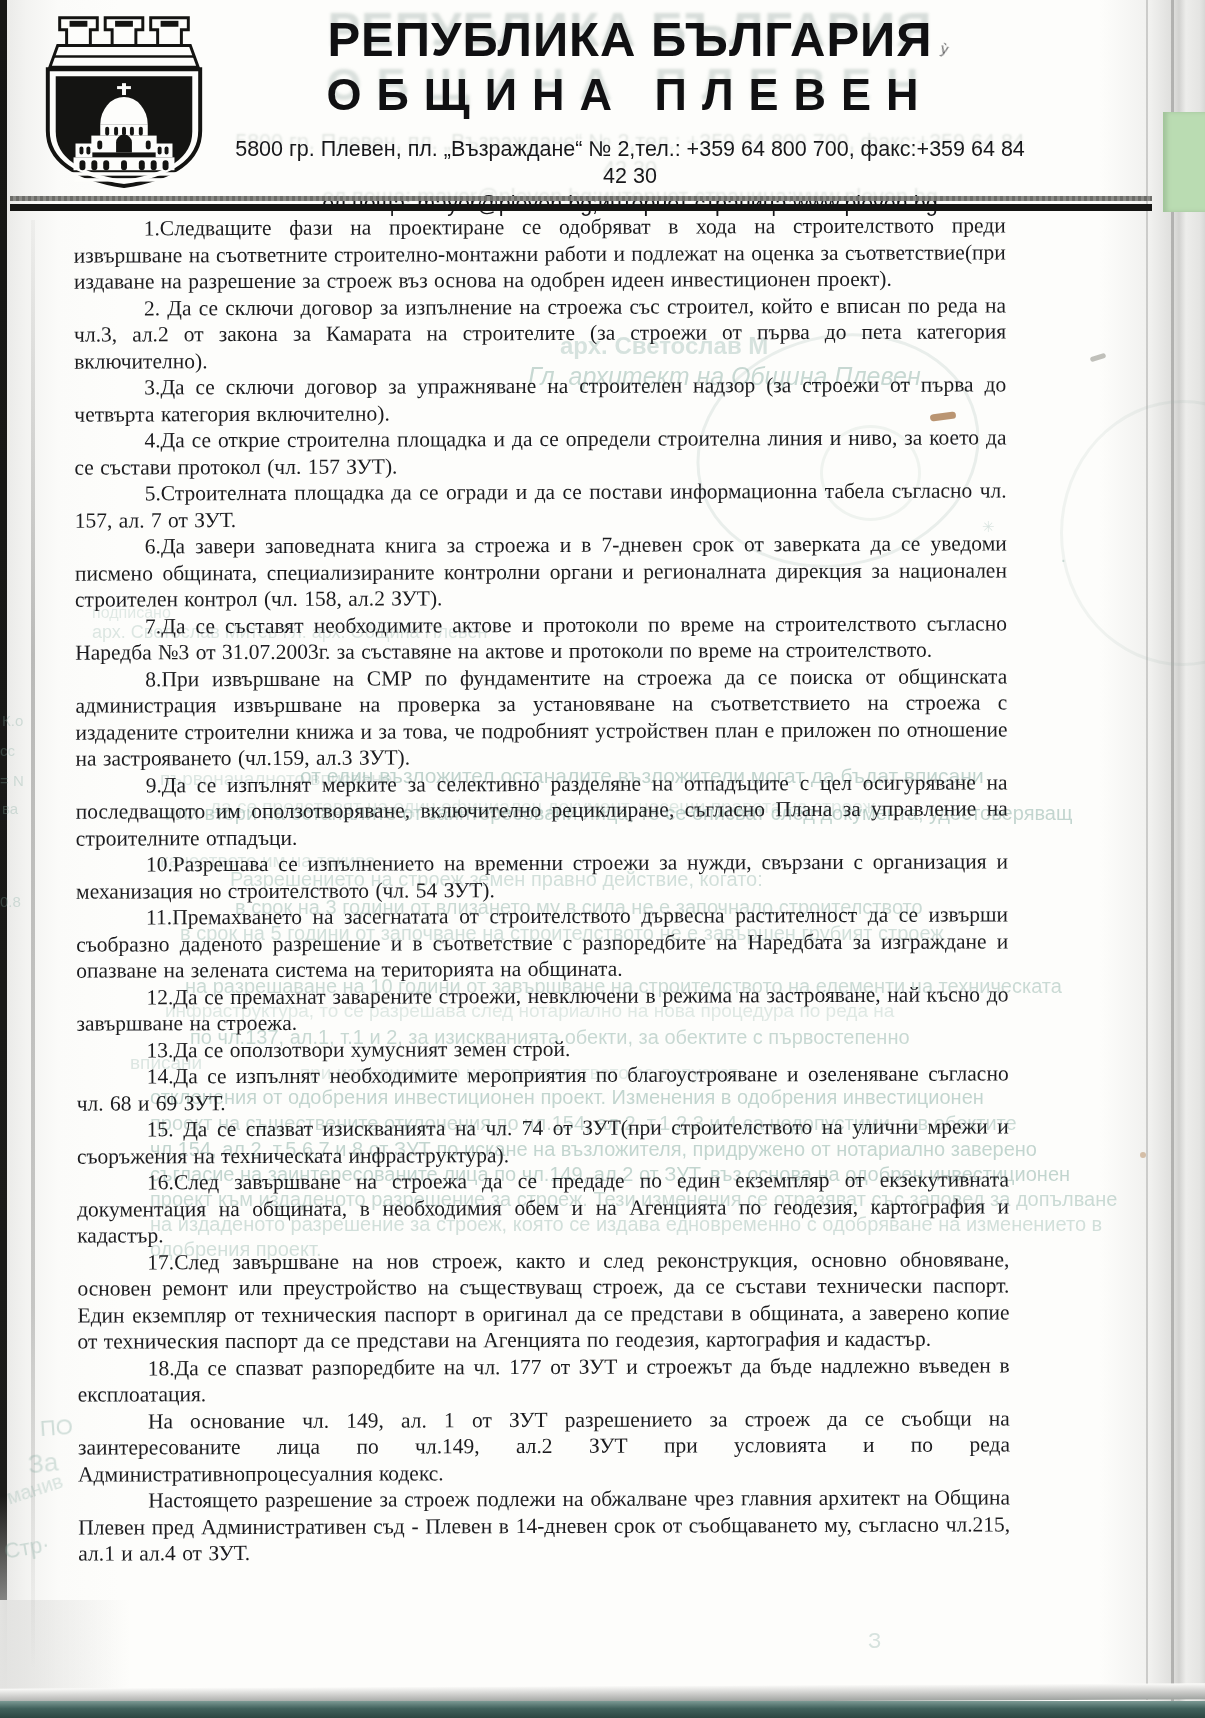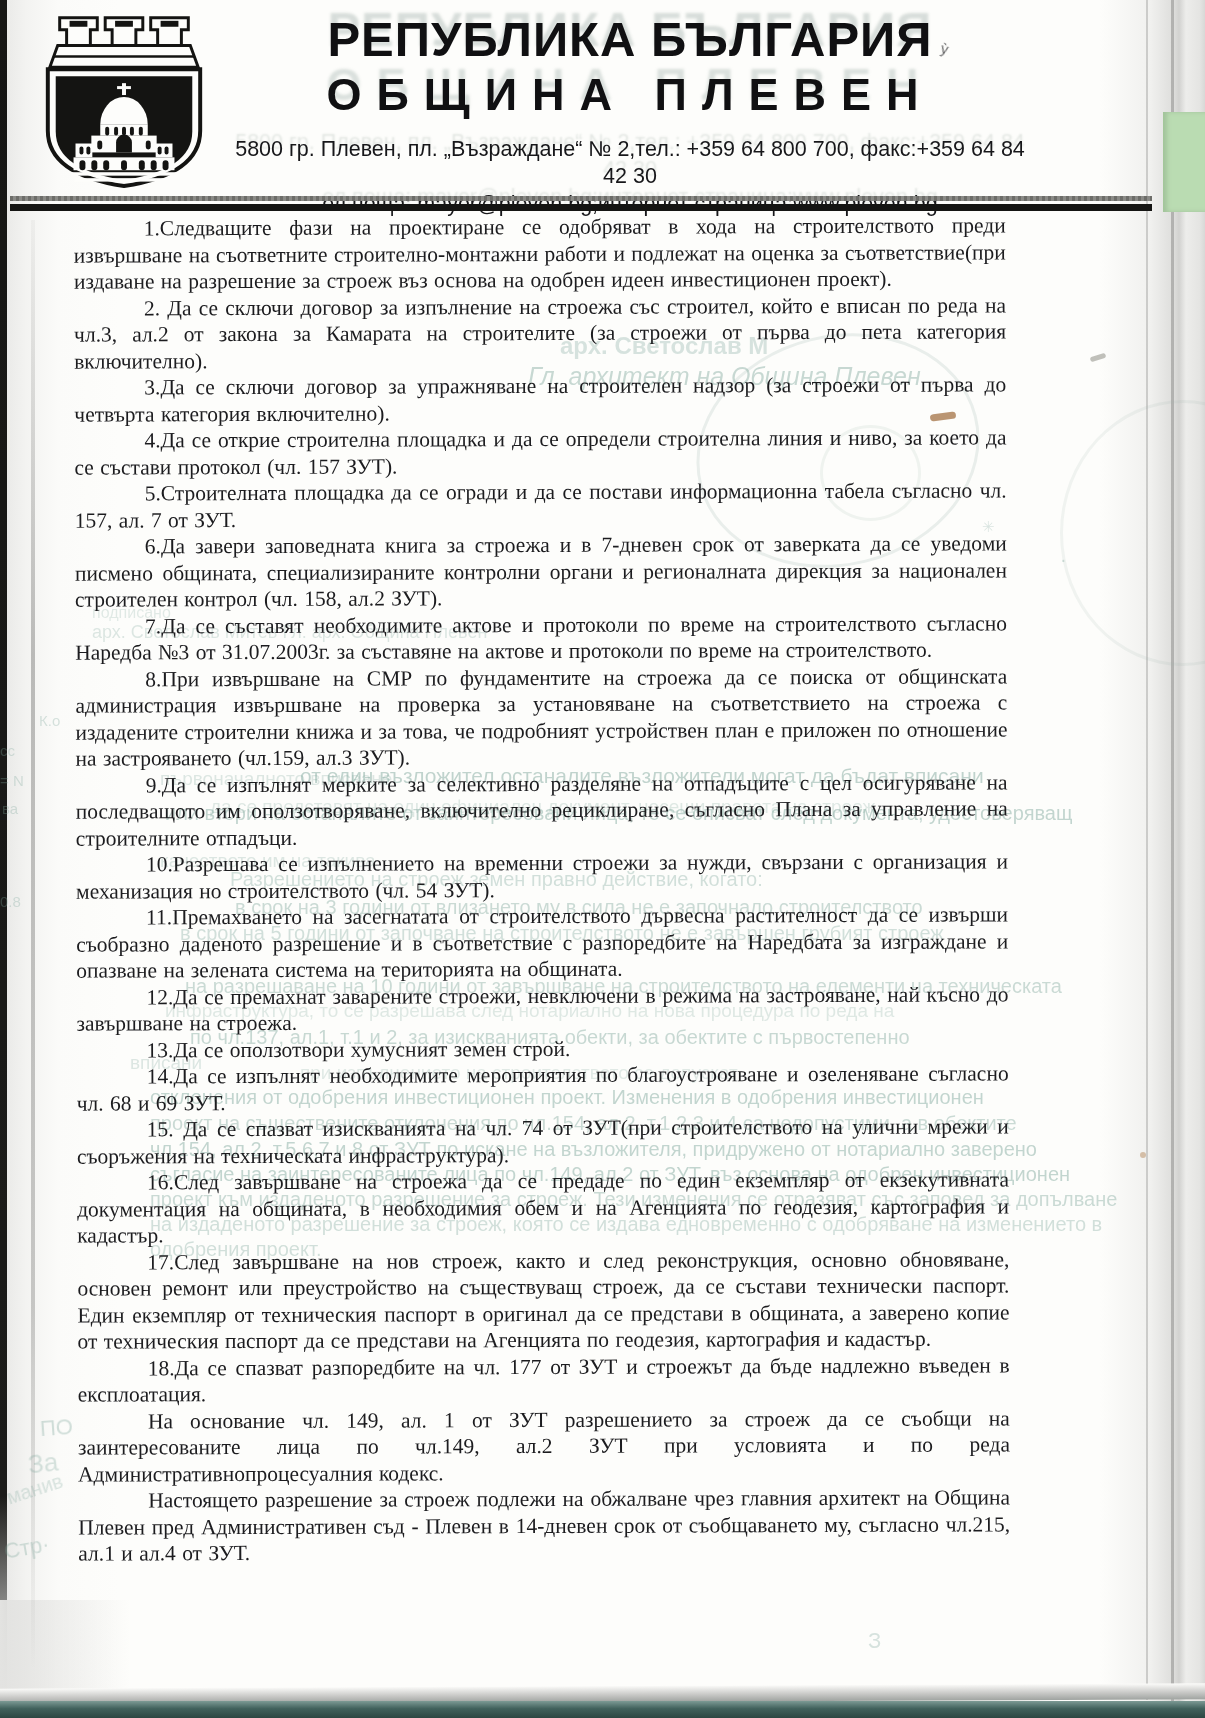--- a/index.html
+++ b/index.html
@@ -153,21 +153,21 @@
       <div class="ghost-line" style="top: 1052px; left: 130px; font-size: 19px; opacity: 0.26;">вписани</div>
       <div class="ghost-line" style="top: 1062px; left: 300px; font-size: 19px; opacity: 0.22;">при изпълнението на строителството се допускат</div>
       <div class="ghost-line" style="top: 1086px; left: 150px; font-size: 20px; opacity: 0.46;">отклонения от одобрения инвестиционен проект. Изменения в одобрения инвестиционен</div>
       <div class="ghost-line" style="top: 1112px; left: 150px; font-size: 20px; opacity: 0.4;">проект на съществените отклонения по чл.154, ал.2, т.1,2,3 и 4 са недопустими, а в обектите</div>
       <div class="ghost-line" style="top: 1138px; left: 150px; font-size: 20px; opacity: 0.46;">чл.154, ал.2, т.5,6,7 и 8 от ЗУТ по искане на възложителя, придружено от  нотариално заверено</div>
       <div class="ghost-line" style="top: 1163px; left: 150px; font-size: 20px; opacity: 0.46;">съгласие на заинтересованите лица по чл.149, ал.2 от ЗУТ, въз основа на одобрен инвестиционен</div>
       <div class="ghost-line" style="top: 1188px; left: 150px; font-size: 20px; opacity: 0.4;">проект към издаденото разрешение за строеж. Тези изменения се отразяват със заповед за допълване</div>
       <div class="ghost-line" style="top: 1213px; left: 150px; font-size: 20px; opacity: 0.34;">на издаденото разрешение за строеж, която се издава едновременно с одобряване на изменението в</div>
       <div class="ghost-line" style="top: 1238px; left: 150px; font-size: 20px; opacity: 0.34;">одобрения проект.</div>
       <div class="ghost-line" style="top: 1628px; left: 868px; font-size: 22px; opacity: 0.3;">З</div>
-      <div class="ghost-line" style="top: 712px; left: 2px; font-size: 15px; opacity: 0.3; margin-left: 37px;">К.о</div>
+      <div class="ghost-line" style="top: 712px; left: 2px; font-size: 15px; opacity: 0.3;">К.о</div>
       <div class="ghost-line" style="top: 742px; left: 0px; font-size: 15px; opacity: 0.3;">сс</div>
       <div class="ghost-line" style="top: 772px; left: 0px; font-size: 15px; opacity: 0.3;">= N</div>
       <div class="ghost-line" style="top: 800px; left: 2px; font-size: 15px; opacity: 0.3;">ва</div>
       <div class="ghost-line" style="top: 893px; left: 0px; font-size: 15px; opacity: 0.3;">0.8</div>
       <div class="ghost-line" style="top: 1415px; left: 40px; font-size: 22px; opacity: 0.35; transform: rotate(-4deg);">ПО</div>
       <div class="ghost-line" style="top: 1448px; left: 28px; font-size: 26px; opacity: 0.3; transform: rotate(-6deg);">За</div>
       <div class="ghost-line" style="top: 1478px; left: 6px; font-size: 20px; opacity: 0.28; transform: rotate(-18deg);">манив</div>
       <div class="ghost-line" style="top: 1535px; left: 4px; font-size: 22px; opacity: 0.34; transform: rotate(-10deg);">Стр·</div>
       <div class="ghost-line" style="top: 40px; left: 941px; font-size: 15px; opacity: 0.75; transform: rotate(14deg); color: rgb(58, 58, 60);">ỳ</div>
       <div class="ghost-line" style="top: 518px; left: 982px; font-size: 15px; opacity: 0.28;">✳</div>

